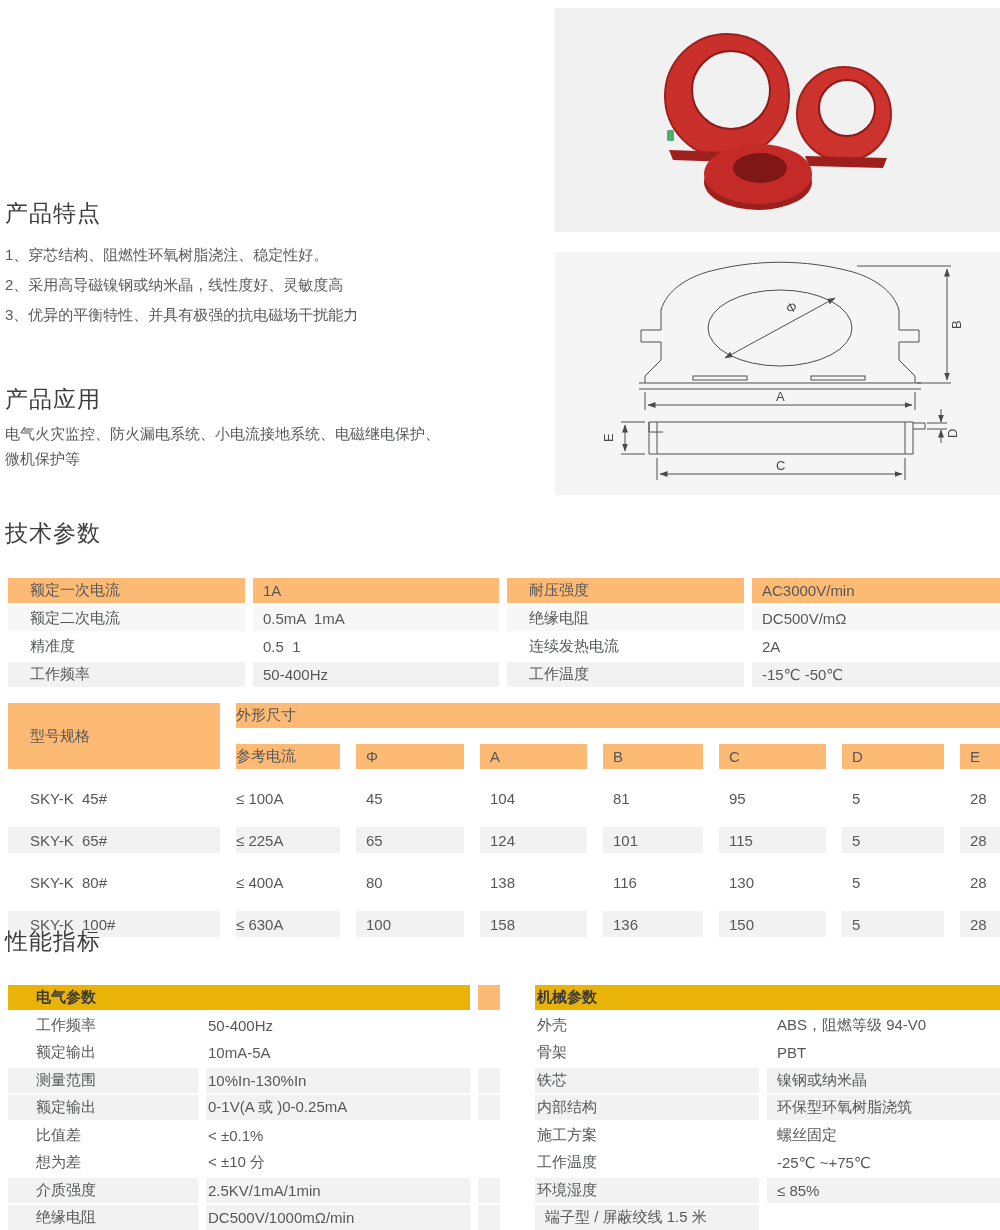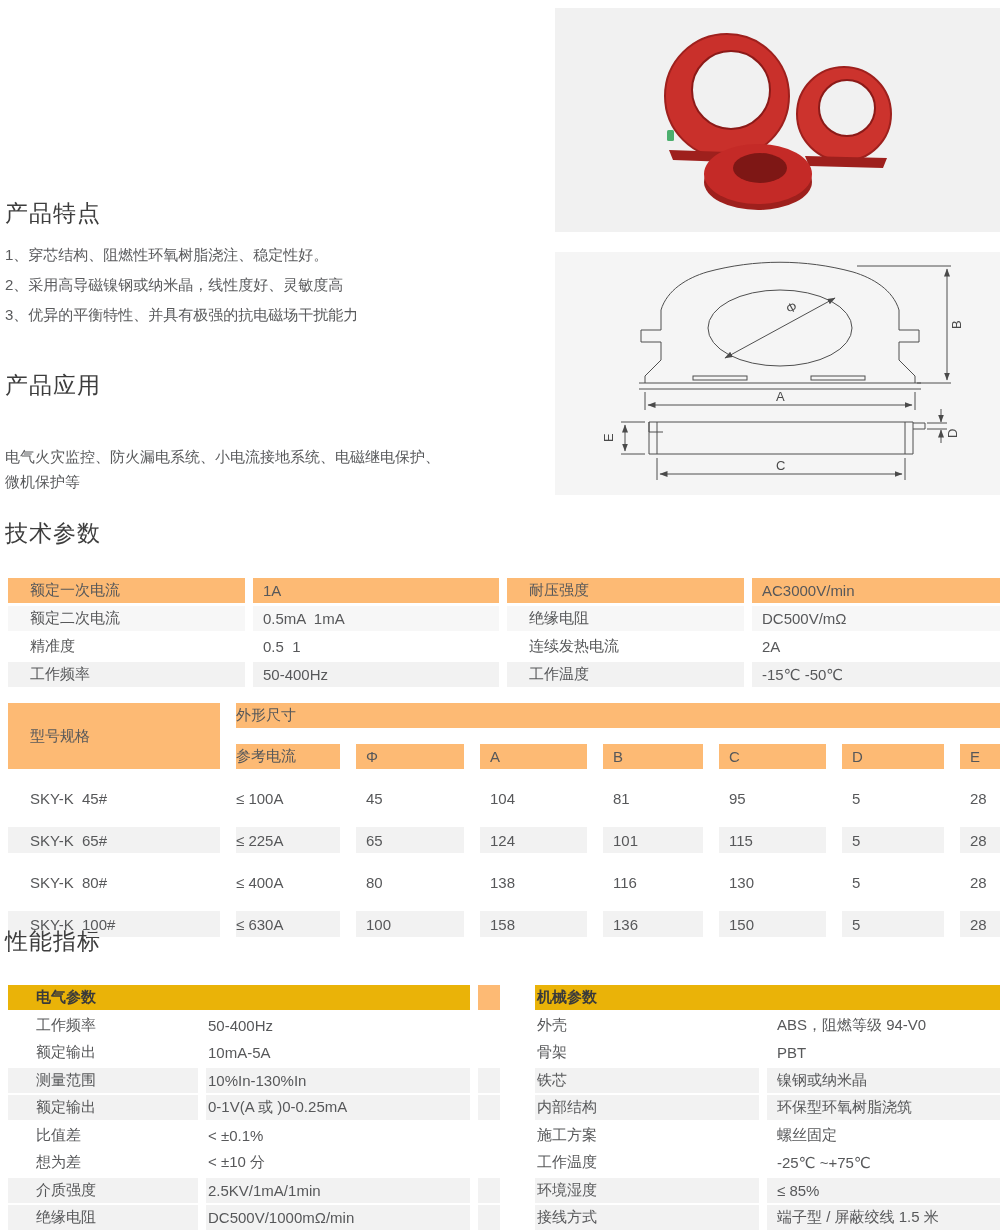--- a/index.html
+++ b/index.html
@@ -1,20 +1,20 @@
 <!DOCTYPE html>
 <html><head>
 <meta charset="utf-8">
 <style>
   html,body{margin:0;padding:0;background:#fff;}
   .page{position:relative;width:1000px;height:1230px;background:#ffffff;overflow:hidden;
         font-family:"Liberation Sans","DejaVu Sans",sans-serif;color:#57585a;}
   .sec-title{position:absolute;left:5px;font-size:23px;color:#3d3d3d;letter-spacing:1px;}
   .features{position:absolute;left:5px;top:240px;font-size:15px;line-height:30px;color:#595a5c;}
-  .apps{position:absolute;left:5px;top:421px;font-size:15px;line-height:25px;color:#595a5c;margin-top:23px;}
+  .apps{position:absolute;left:5px;top:421px;font-size:15px;line-height:25px;color:#595a5c;}
   .box{position:absolute;}
   .photo-box{left:555px;top:8px;width:445px;height:224px;background:#f1f1f1;}
   .drawing-box{left:555px;top:252px;width:445px;height:243px;background:#f5f5f5;}
 
   .grid{position:absolute;display:grid;}
   .cell{display:flex;align-items:center;font-size:15px;color:#57585a;white-space:pre;overflow:hidden;}
   .hdr{background:#fdba74;}
   .hdr-b{background:#eab308;font-weight:bold;color:#3a3a3a;}
   .w{background:#ffffff;}
   .lg{background:#f2f2f2;}
@@ -70,21 +70,21 @@
     </svg>
   </div>
 
   <div class="sec-title" style="top:198px;">产品特点</div>
   <div class="features">
     <div>1、穿芯结构、阻燃性环氧树脂浇注、稳定性好。</div>
     <div>2、采用高导磁镍钢或纳米晶，线性度好、灵敏度高</div>
     <div>3、优异的平衡特性、并具有极强的抗电磁场干扰能力</div>
   </div>
 
-  <div class="sec-title" style="top:370px;">产品应用</div>
+  <div class="sec-title" style="top:384px;">产品应用</div>
   <div class="apps">
     <div>电气火灾监控、防火漏电系统、小电流接地系统、电磁继电保护、</div>
     <div>微机保护等</div>
   </div>
 
   <div class="box drawing-box">
     <svg width="445" height="243" viewBox="0 0 445 243">
       <defs>
         <marker id="ah" markerWidth="9" markerHeight="8" refX="7.5" refY="3" orient="auto-start-reverse">
           <path d="M0,0 L8,3 L0,6 Z" fill="#4a4a4a"></path>
@@ -259,17 +259,16 @@
 
     <div class="cell w pl6">施工方案</div>
     <div class="cell w pl10">螺丝固定</div>
 
     <div class="cell w pl6">工作温度</div>
     <div class="cell w pl10">-25℃ ~+75℃</div>
 
     <div class="cell lg pl6">环境湿度</div>
     <div class="cell lg pl10">≤ 85%</div>
 
-    <div class="cell lg pl6">接线方式</div>
     <div class="cell lg pl10">端子型 / 屏蔽绞线 1.5 米</div>
   </div>
 
 </div>
 
 </body></html>

